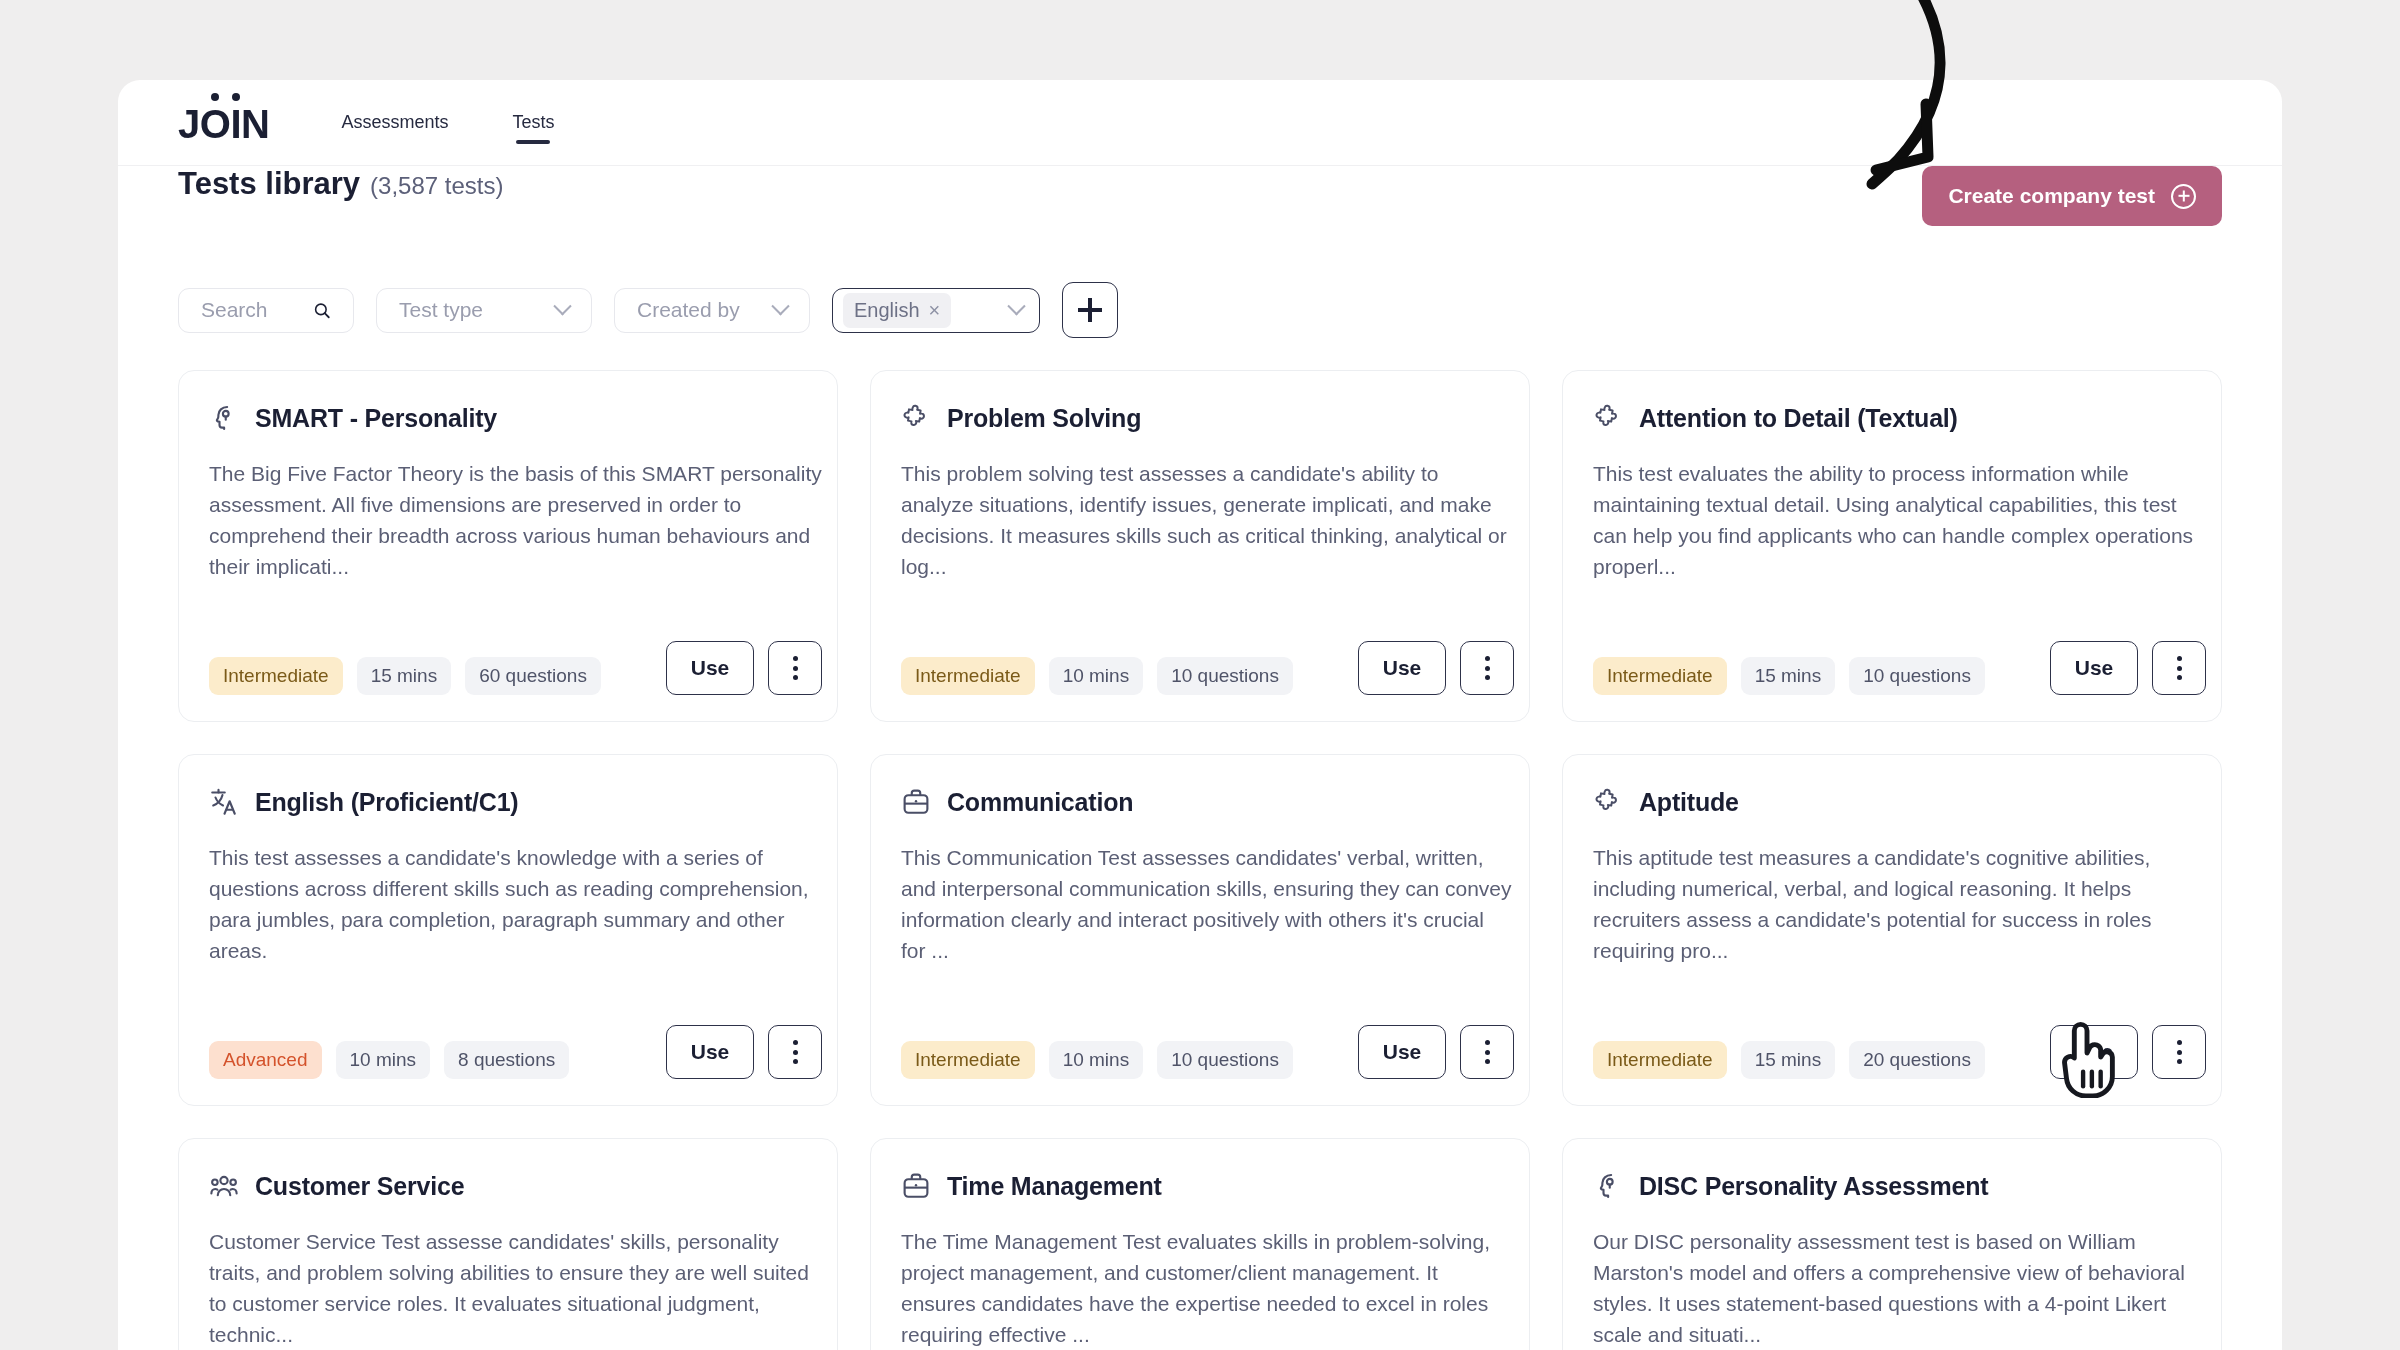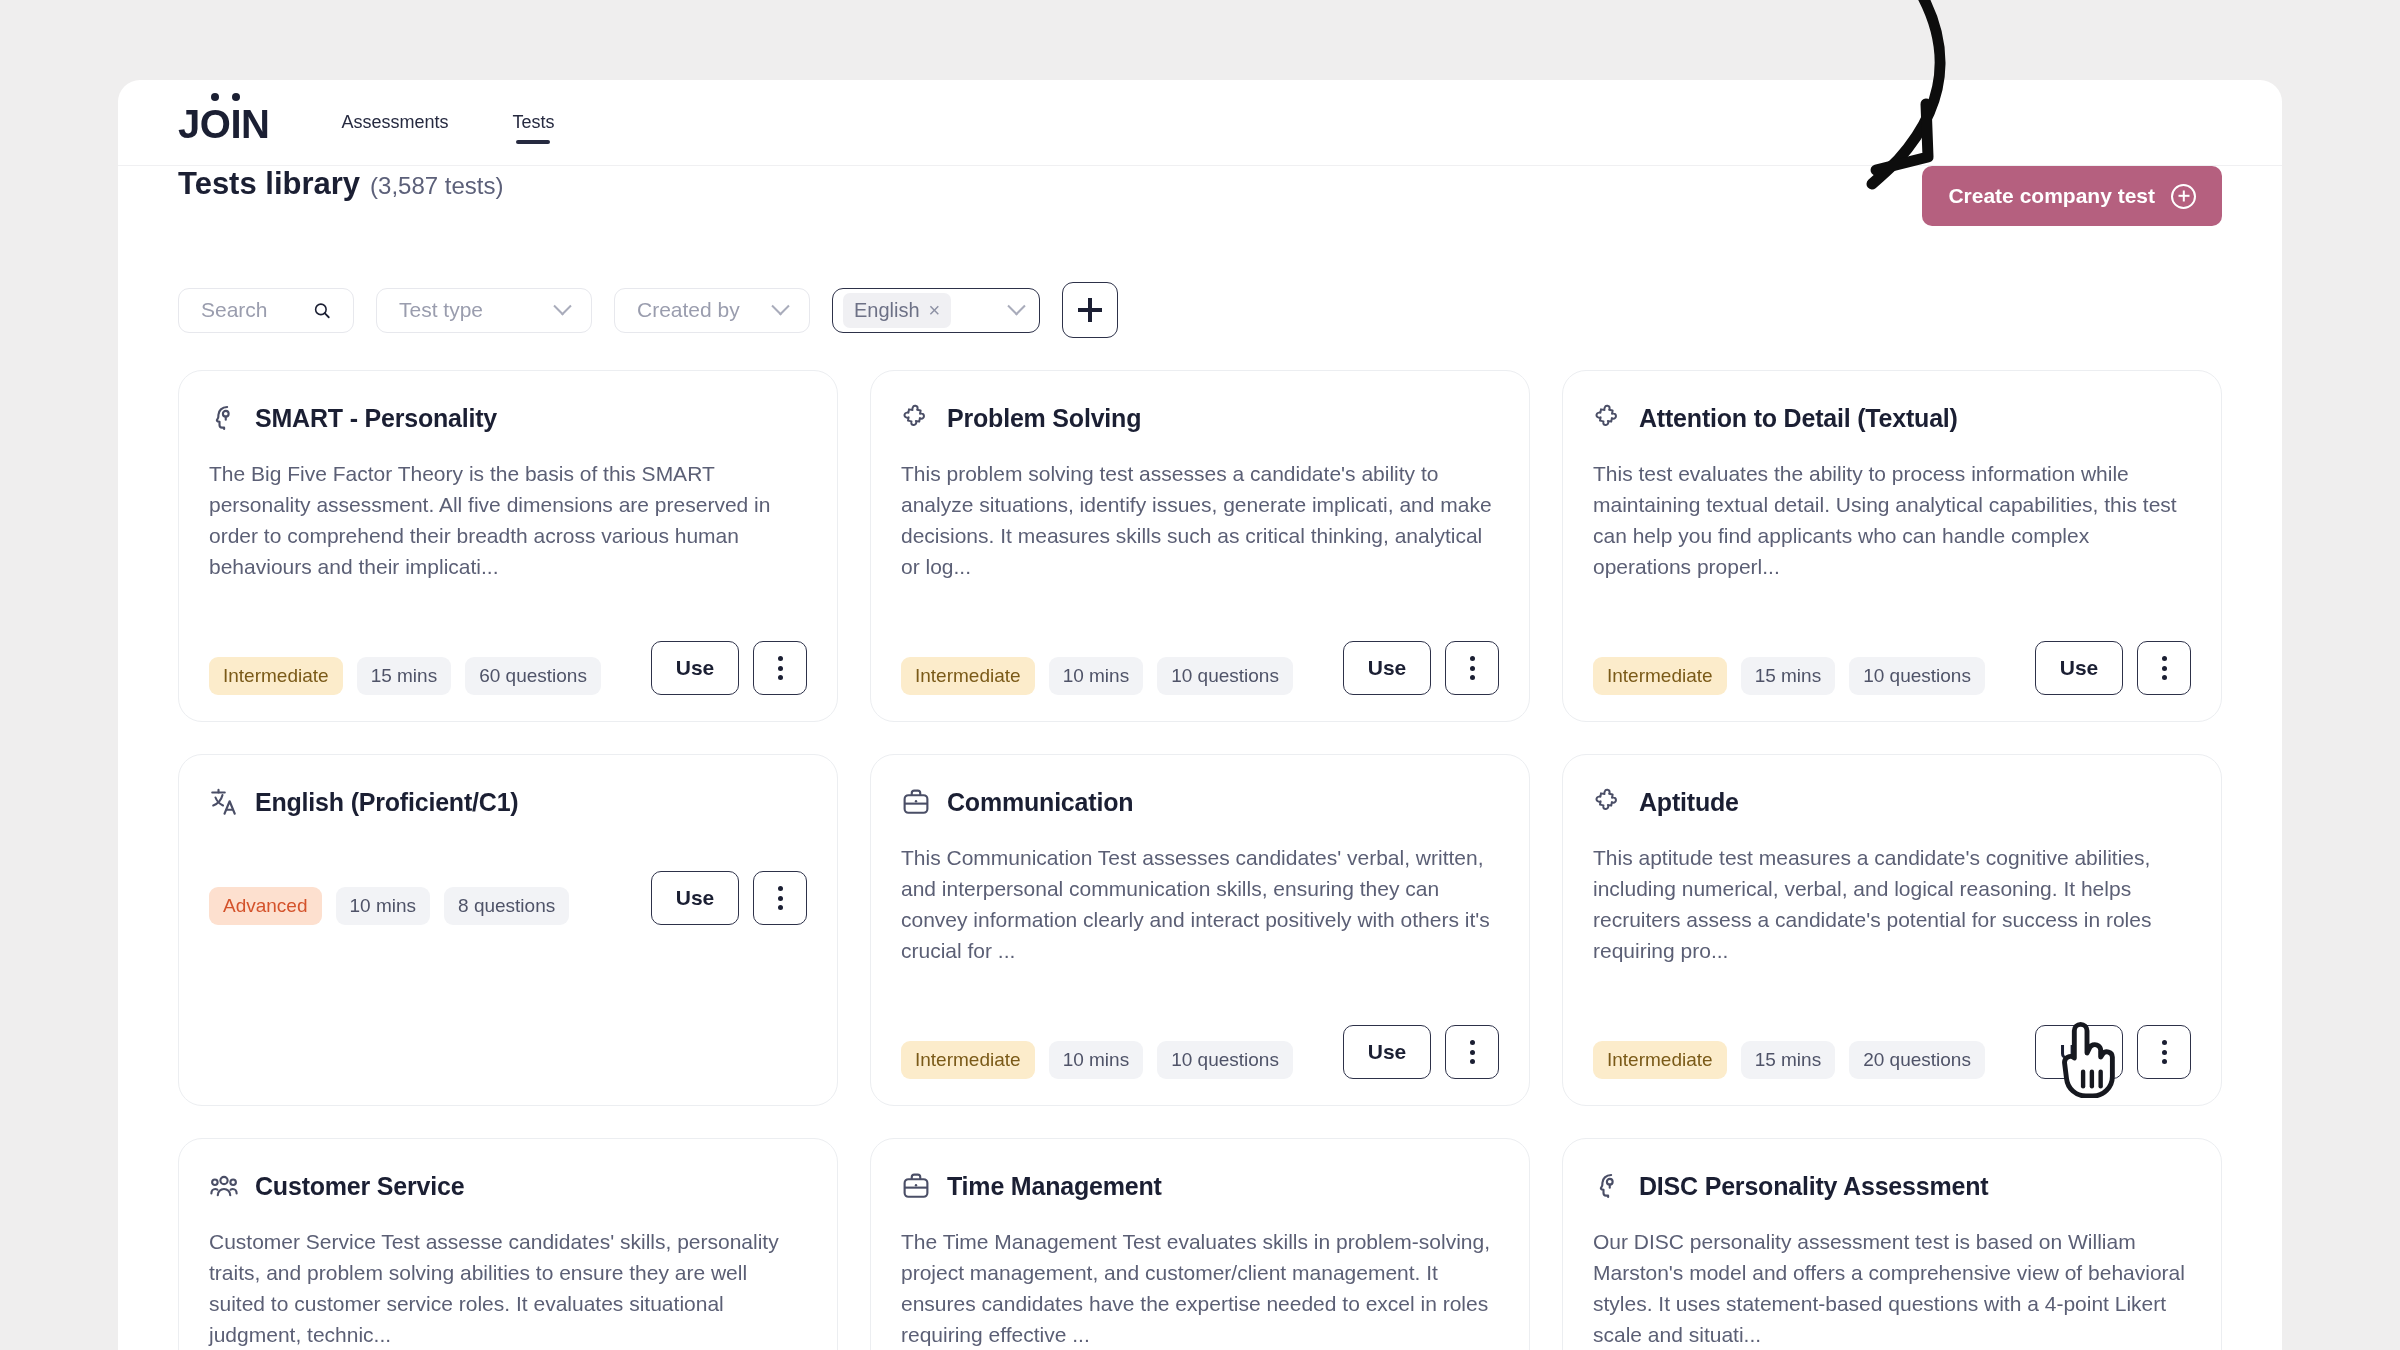--- a/index.html
+++ b/index.html
@@ -234,23 +234,23 @@
   .grid {
     padding: 0 60px;
     display: grid;
     grid-template-columns: repeat(3, 1fr);
     column-gap: 32px;
     row-gap: 32px;
   }
 
   .card {
     border: 1.5px solid #eceef1;
-    border-radius: 24px;
+    border-radius: 16px;
     background: #fff;
-    padding: 32px 30px 26px 30px;
+    padding: 32px 15px 26px 30px;
     min-height: 352px;
     display: flex;
     flex-direction: column;
   }
 
   .card-head {
     display: flex;
     align-items: center;
     gap: 16px;
     margin-bottom: 26px;
@@ -476,20 +476,21 @@
             <svg class="card-icon" viewBox="0 0 24 24" fill="none">
               <line x1="2.6" y1="4.4" x2="12.6" y2="4.4" stroke="#4a4e66" stroke-width="1.7" stroke-linecap="round"></line>
               <line x1="7.6" y1="2.3" x2="7.6" y2="4.4" stroke="#4a4e66" stroke-width="1.7" stroke-linecap="round"></line>
               <path d="M10.8 6.4c-1 4-3.9 7-7.4 8.4" stroke="#4a4e66" stroke-width="1.7" stroke-linecap="round"></path>
               <path d="M5.2 8.4c1.2 3.2 3.4 5.2 6 6.4" stroke="#4a4e66" stroke-width="1.7" stroke-linecap="round"></path>
               <path d="M12.4 21.4l4.1-10 4.1 10" stroke="#4a4e66" stroke-width="1.7" stroke-linecap="round" stroke-linejoin="round"></path>
               <line x1="14" y1="18.2" x2="19" y2="18.2" stroke="#4a4e66" stroke-width="1.7" stroke-linecap="round"></line>
             </svg>
             <span class="card-title">English (Proficient/C1)</span>
           </div>
+          <div class="card-desc">This test assesses a candidate's knowledge with a series of questions across different skills such as reading comprehension, para jumbles, para completion, paragraph summary and other areas.</div>
           <div class="card-foot">
             <span class="badge badge-level-advanced">Advanced</span>
             <span class="badge badge-meta">10 mins</span>
             <span class="badge badge-meta">8 questions</span>
             <span class="foot-spacer"></span>
             <button class="btn-use">Use</button>
             <div class="btn-kebab">
               <i></i>
               <i></i>
               <i></i>

